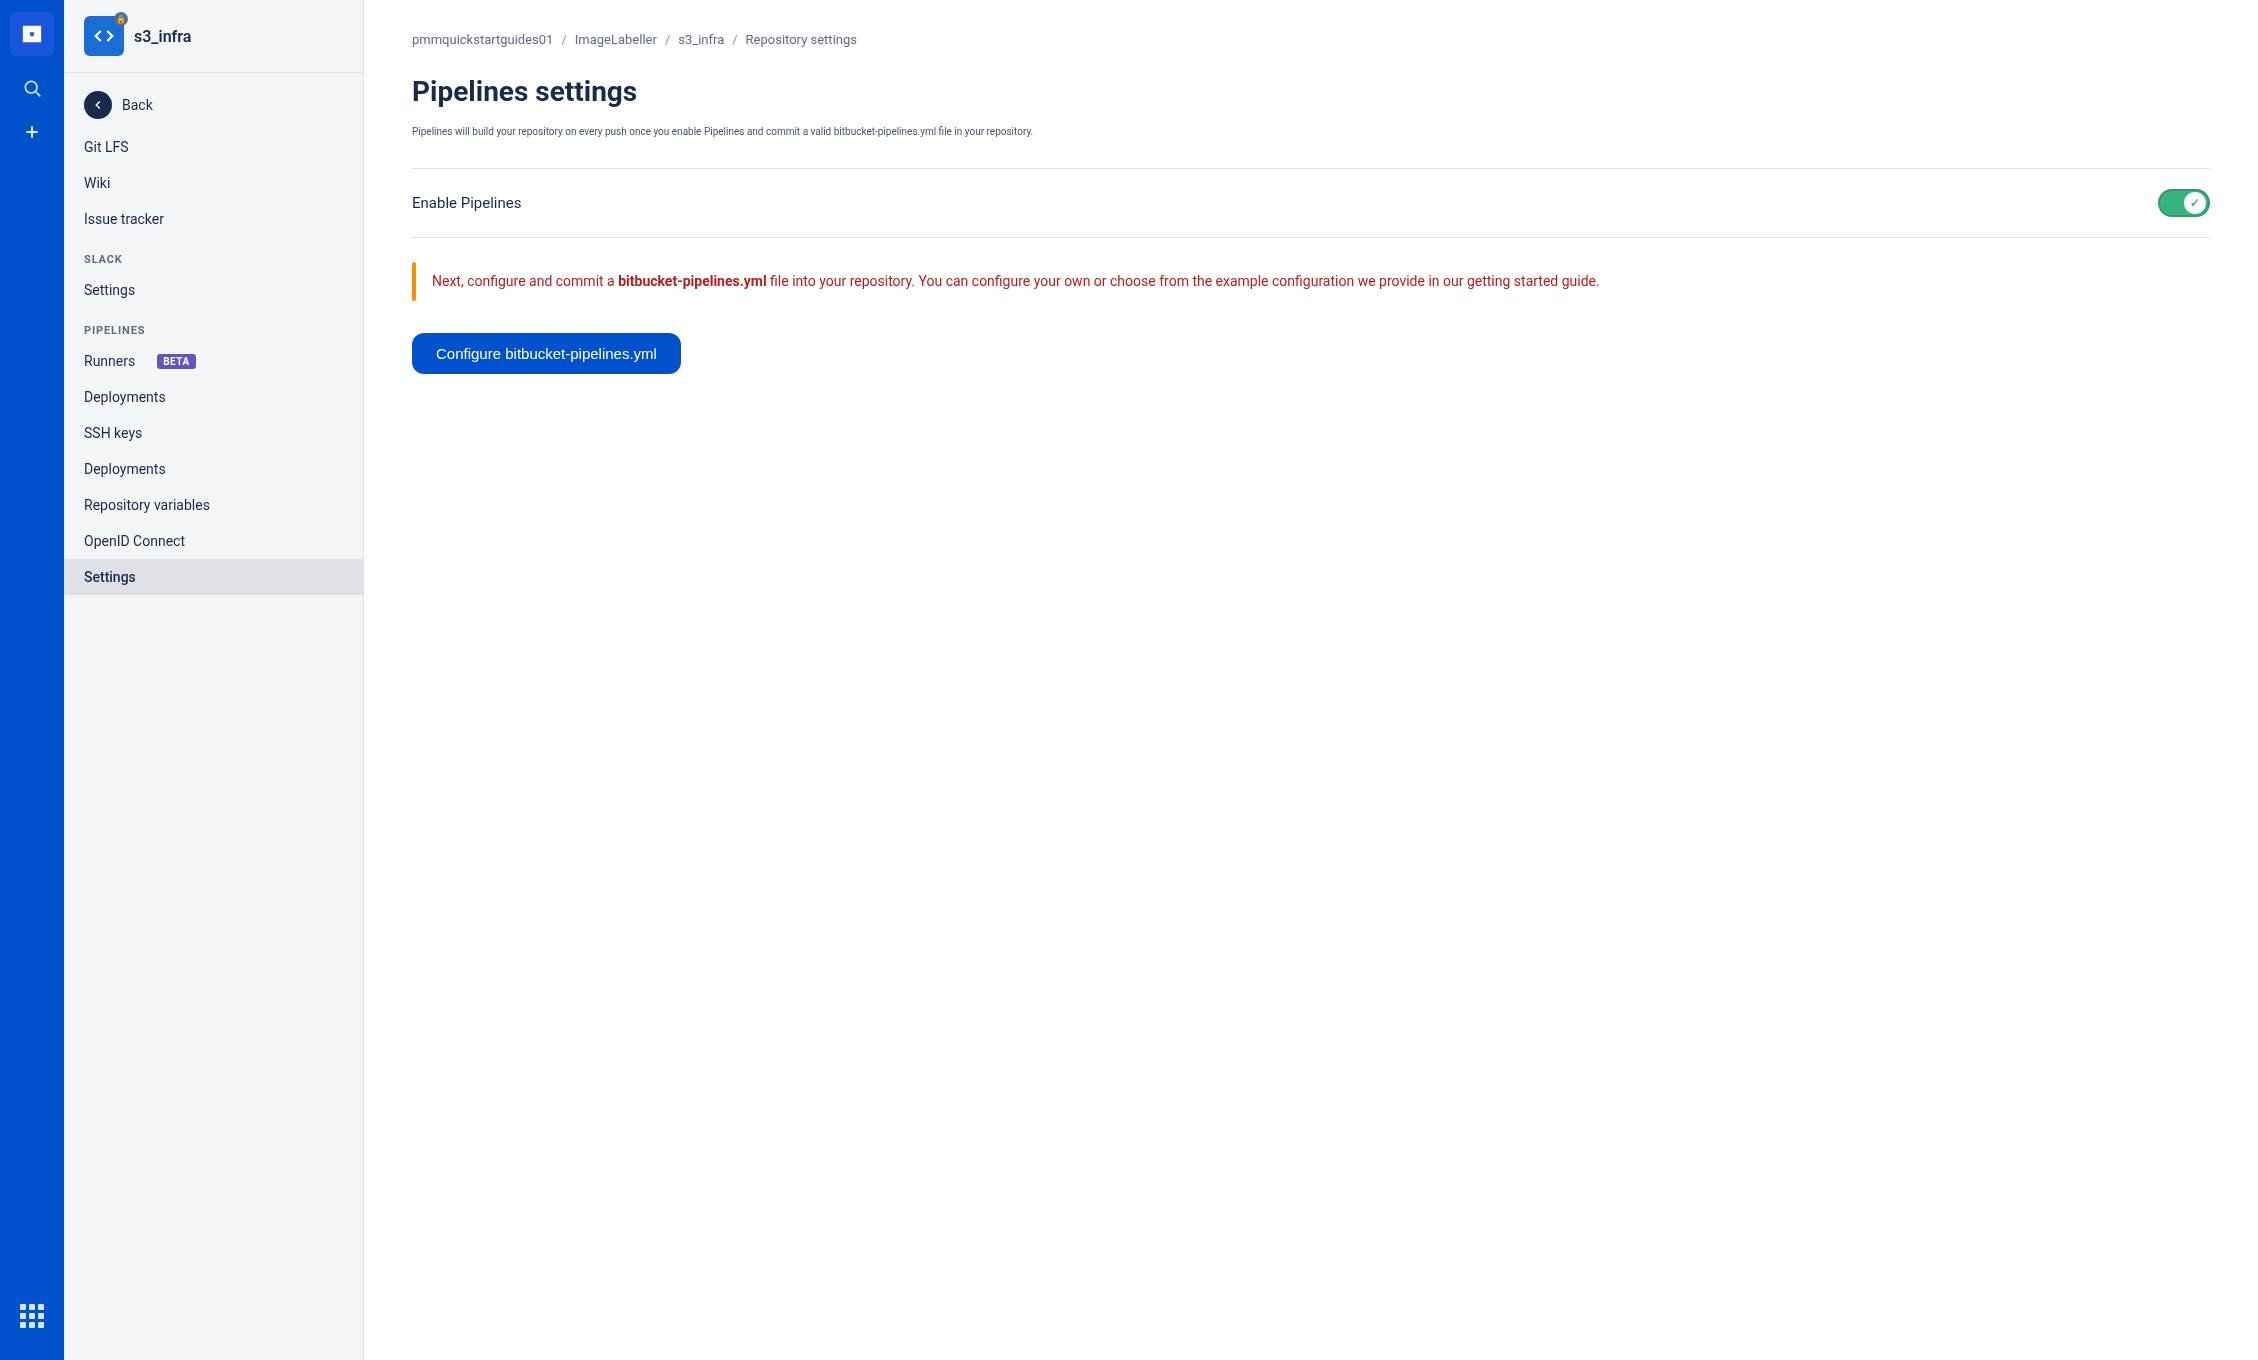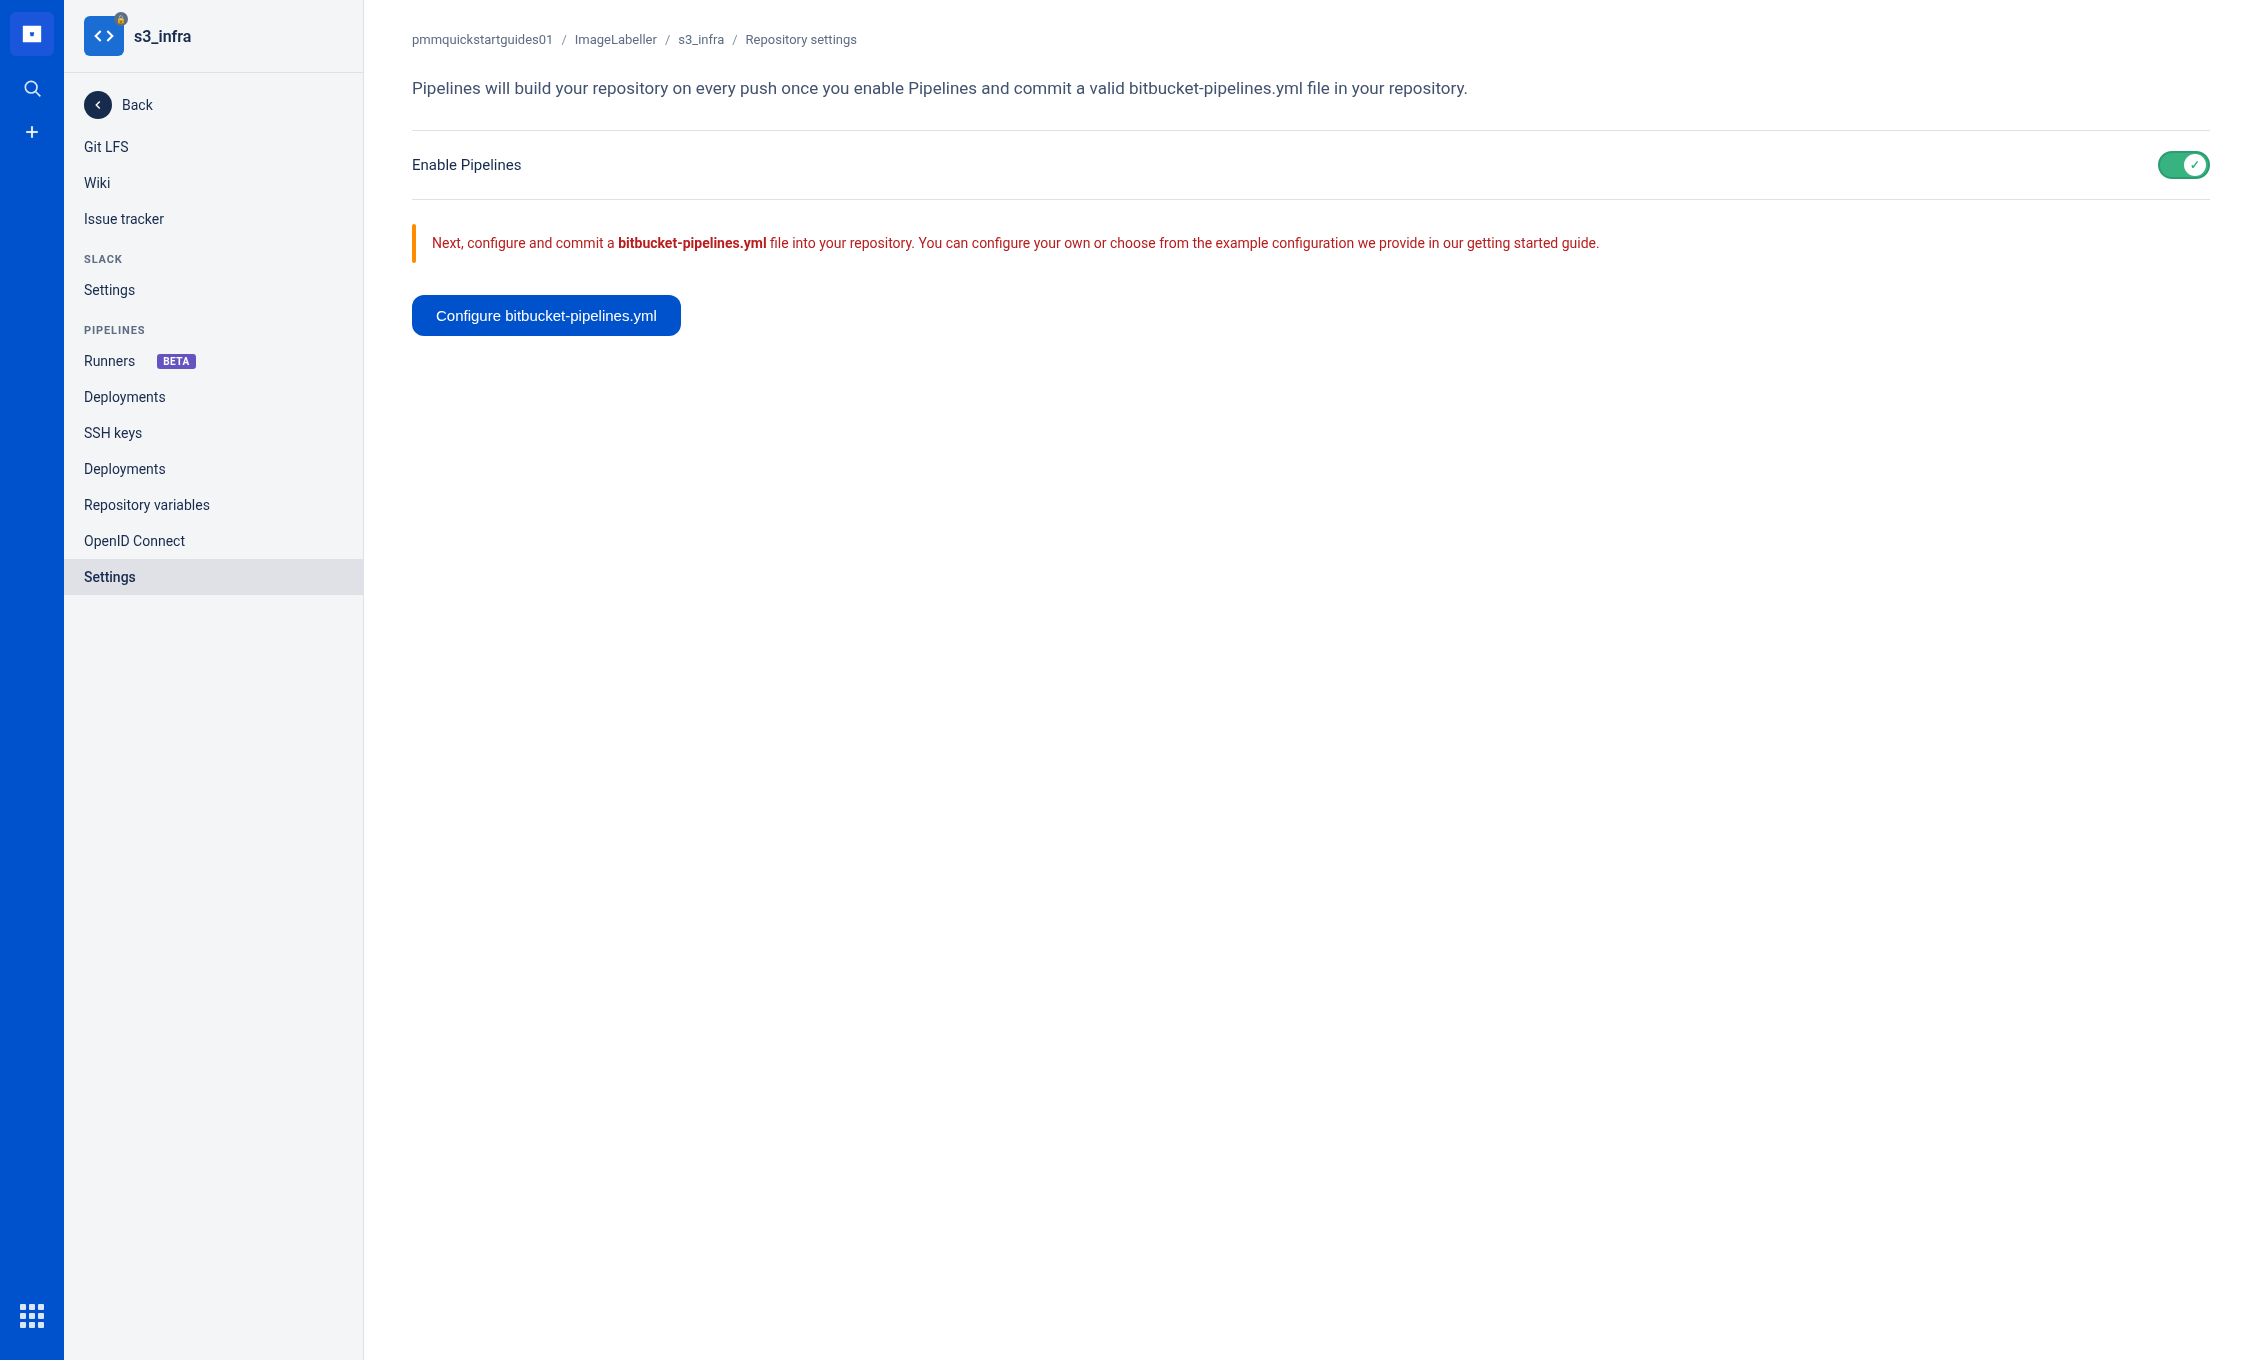--- a/index.html
+++ b/index.html
@@ -185,21 +185,21 @@
     .breadcrumb .sep { color: #8993a4; }
 
     .page-title {
       font-size: 28px;
       font-weight: 700;
       color: #172b4d;
       margin-bottom: 16px;
     }
 
     .page-description {
-      font-size: 17px;
+      font-size: 10px;
       color: #42526e;
       line-height: 1.6;
       margin-bottom: 28px;
     }
 
     .divider {
       border: none;
       border-top: 1px solid #dfe1e6;
       margin-bottom: 0;
     }
@@ -397,20 +397,21 @@
   <div class="breadcrumb">
     <span>pmmquickstartguides01</span>
     <span class="sep">/</span>
     <span>ImageLabeller</span>
     <span class="sep">/</span>
     <span>s3_infra</span>
     <span class="sep">/</span>
     <span>Repository settings</span>
   </div>
 
+  <h1 class="page-title">Pipelines settings</h1>
   <p class="page-description">Pipelines will build your repository on every push once you enable Pipelines and commit a valid bitbucket-pipelines.yml file in your repository.</p>
 
   <hr class="divider">
 
   <div class="enable-row">
     <span class="enable-label">Enable Pipelines</span>
     <label class="toggle-container">
       <input type="checkbox" checked="" style="">
       <span class="toggle-slider"></span>
     </label>

